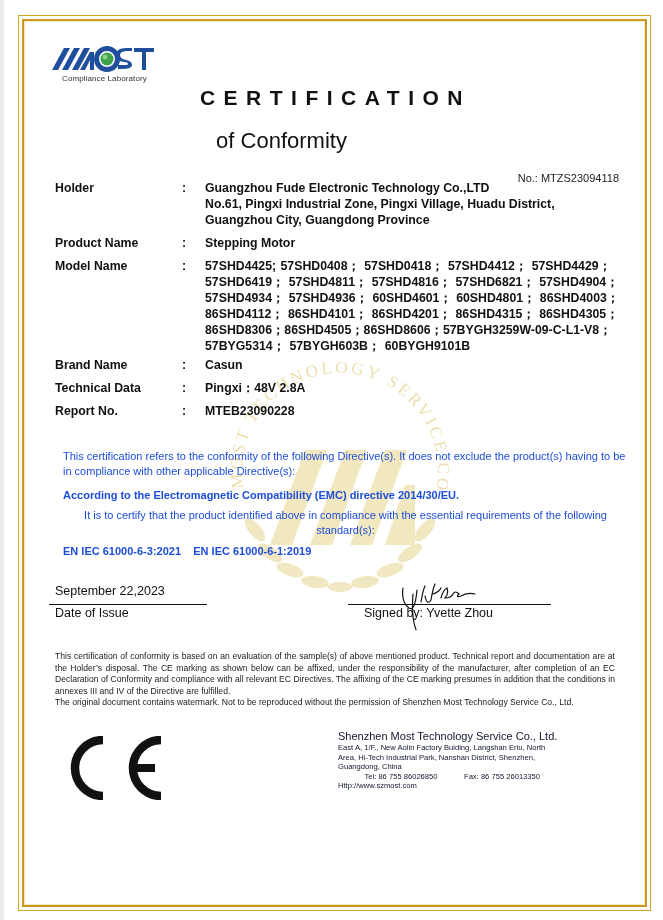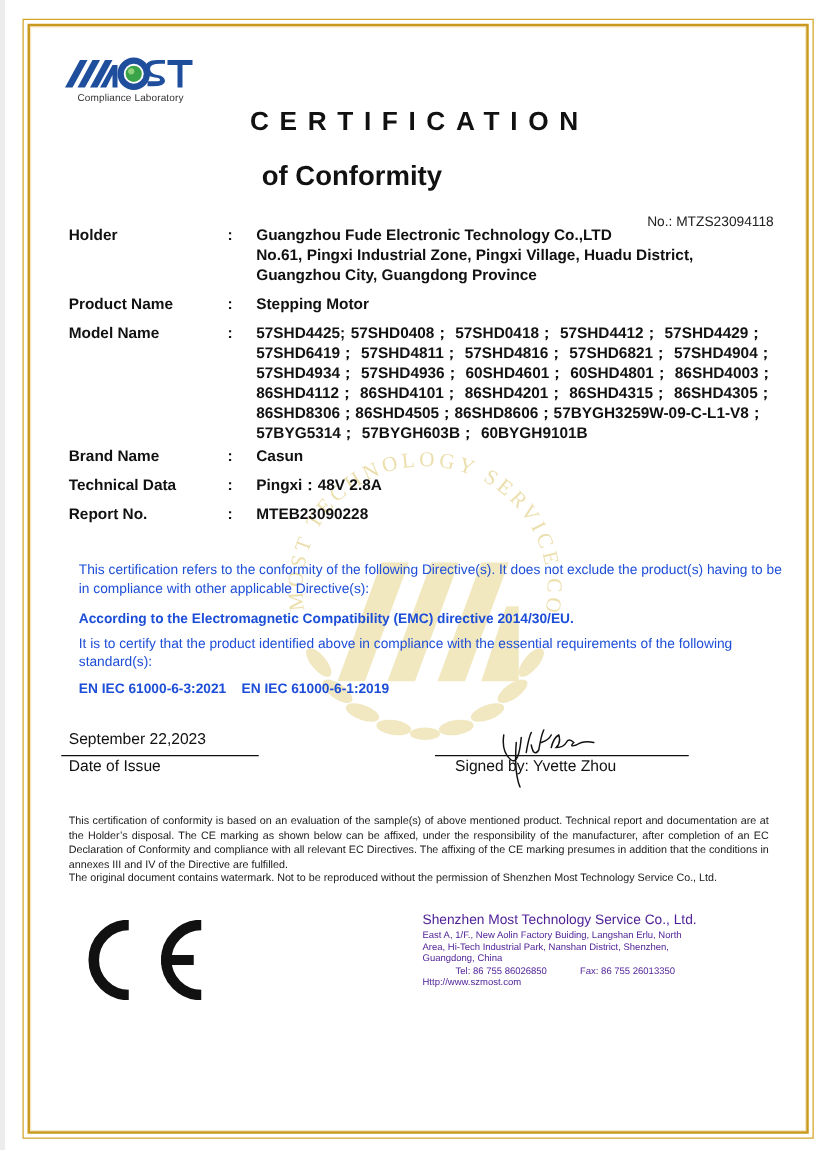--- a/index.html
+++ b/index.html
@@ -23,21 +23,21 @@
   .logo { position: absolute; left: 50px; top: 40px; width: 120px; height: 48px; }
   .logo-sub {
     position: absolute; left: 62px; top: 74px; font-size: 8px; color: #333; letter-spacing: 0.1px;
   }
   .title {
     position: absolute; left: 0; width: 663px; top: 86px; text-align: center;
     font-size: 21px; font-weight: bold; letter-spacing: 8.5px; padding-left: 8px; box-sizing: border-box;
   }
   .subtitle {
     position: absolute; left: 0; width: 563px; top: 128px; text-align: center;
-    font-size: 22px; font-weight: bold;
+    font-size: 22px; font-weight: normal;
   }
   .cert-no {
     position: absolute; right: 44px; top: 156px; font-size: 11px; color: #222; margin-top: 16px;
   }
   .fields { position: absolute; left: 55px; top: 180px; width: 580px; }
   .field { display: flex; font-size: 12.3px; font-weight: bold; line-height: 16px; margin-bottom: 7px; }
   .field .lbl { width: 127px; flex: none; }
   .field .colon { width: 23px; flex: none; }
   .field .val { flex: 1; }
   .field.model .val { word-spacing: 1px; }
@@ -47,21 +47,21 @@
   .sig-date-line { position:absolute; left:49px; top:604px; width:158px; height:1px; background:#111; }
   .sig-date-lbl { position:absolute; left:55px; top:606px; font-size: 12.5px; }
   .sig-line { position:absolute; left:348px; top:604px; width:203px; height:1px; background:#111; }
   .sig-lbl { position:absolute; left:364px; top:606px; font-size: 12.5px; }
   .signature { position:absolute; left:395px; top:580px; width:90px; height:50px; }
   .disclaimer {
     position:absolute; left:55px; top:651px; width:560px; font-size: 8.6px; line-height: 11.6px;
     text-align: justify; color: #1a1a1a;
   }
   .ce { position:absolute; left:57px; top:736px; width:108px; height:64px; }
-  .company { position:absolute; left:338px; top:730px; width:290px; color:#4c1d95; }
+  .company { position:absolute; left:338px; top:730px; width:290px; color:#0f172a; }
   .company .cname { font-size: 11px; line-height: 13px; }
   .company .small { font-size: 7.6px; line-height: 9.6px; }
   .company .row { display:flex;text-align:center; }
   .company .row span:first-child { width: 126px; }
   .watermark { position:absolute; left:215px; top:355px; width:250px; height:245px; pointer-events:none; }
 </style>
 </head>
 <body>
 
 <div class="page">
@@ -153,21 +153,21 @@
     </div>
     <div class="field">
       <span class="lbl">Report No.</span>
       <span class="colon">:</span>
       <span class="val">MTEB23090228</span>
     </div>
   </div>
 
   <div class="body-text" style="top:449px;">This certification refers to the conformity of the following Directive(s). It does not exclude the product(s) having to be in compliance with other applicable Directive(s):</div>
   <div class="body-text bold" style="top:488px;">According to the Electromagnetic Compatibility (EMC) directive 2014/30/EU.</div>
-  <div class="body-text" style="top:508px;">It is to certify that the product identified above in compliance with the essential requirements of the following standard(s):</div>
+  <div class="body-text" style="top:508px;text-align:center;">It is to certify that the product identified above in compliance with the essential requirements of the following standard(s):</div>
   <div class="body-text bold" style="top:544px; white-space:pre;">EN IEC 61000-6-3:2021    EN IEC 61000-6-1:2019</div>
 
   <div class="sig-date">September 22,2023</div>
   <div class="sig-date-line"></div>
   <div class="sig-date-lbl">Date of Issue</div>
   <div class="sig-line"></div>
   <div class="sig-lbl">Signed by: Yvette Zhou</div>
   <svg class="signature" viewBox="0 0 90 50">
     <path d="M8 8 Q6 22 14 28 Q20 32 22 10 M18 14 Q16 40 22 52 M26 22 Q28 10 30 6 M30 16 Q32 26 36 20 Q38 8 40 4 M38 14 Q44 12 46 8 M46 18 Q48 10 52 8 Q54 14 50 18 Q56 18 58 14 Q60 10 64 14 Q60 18 66 16 Q72 12 80 14" fill="none" stroke="#111" stroke-width="1.2" stroke-linecap="round"></path>
   </svg>

